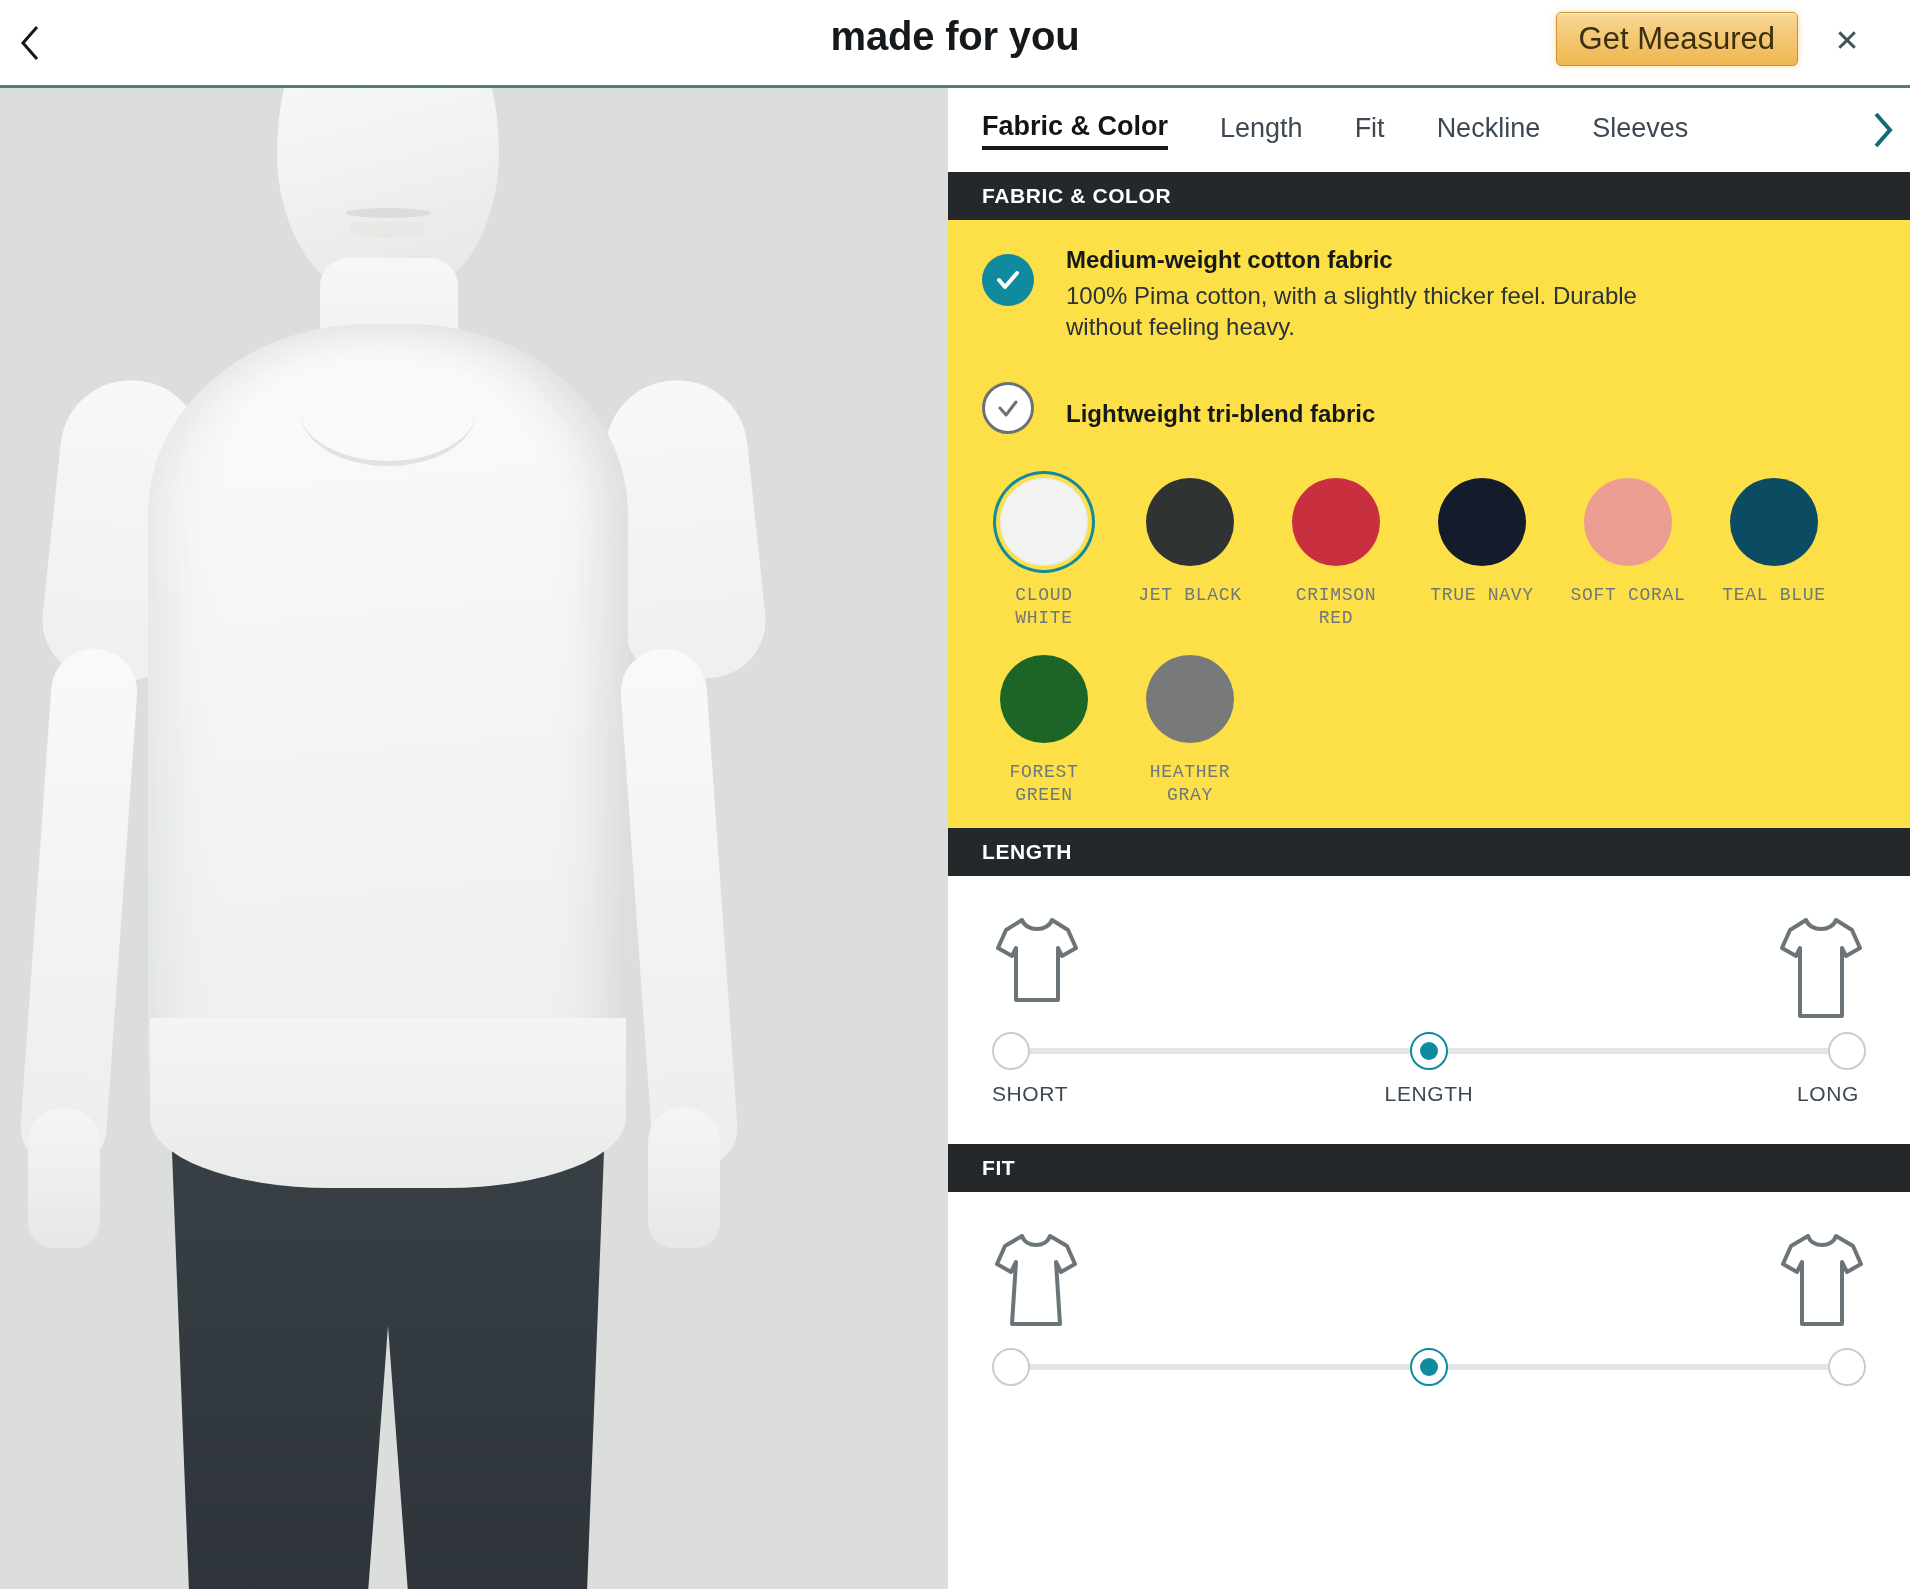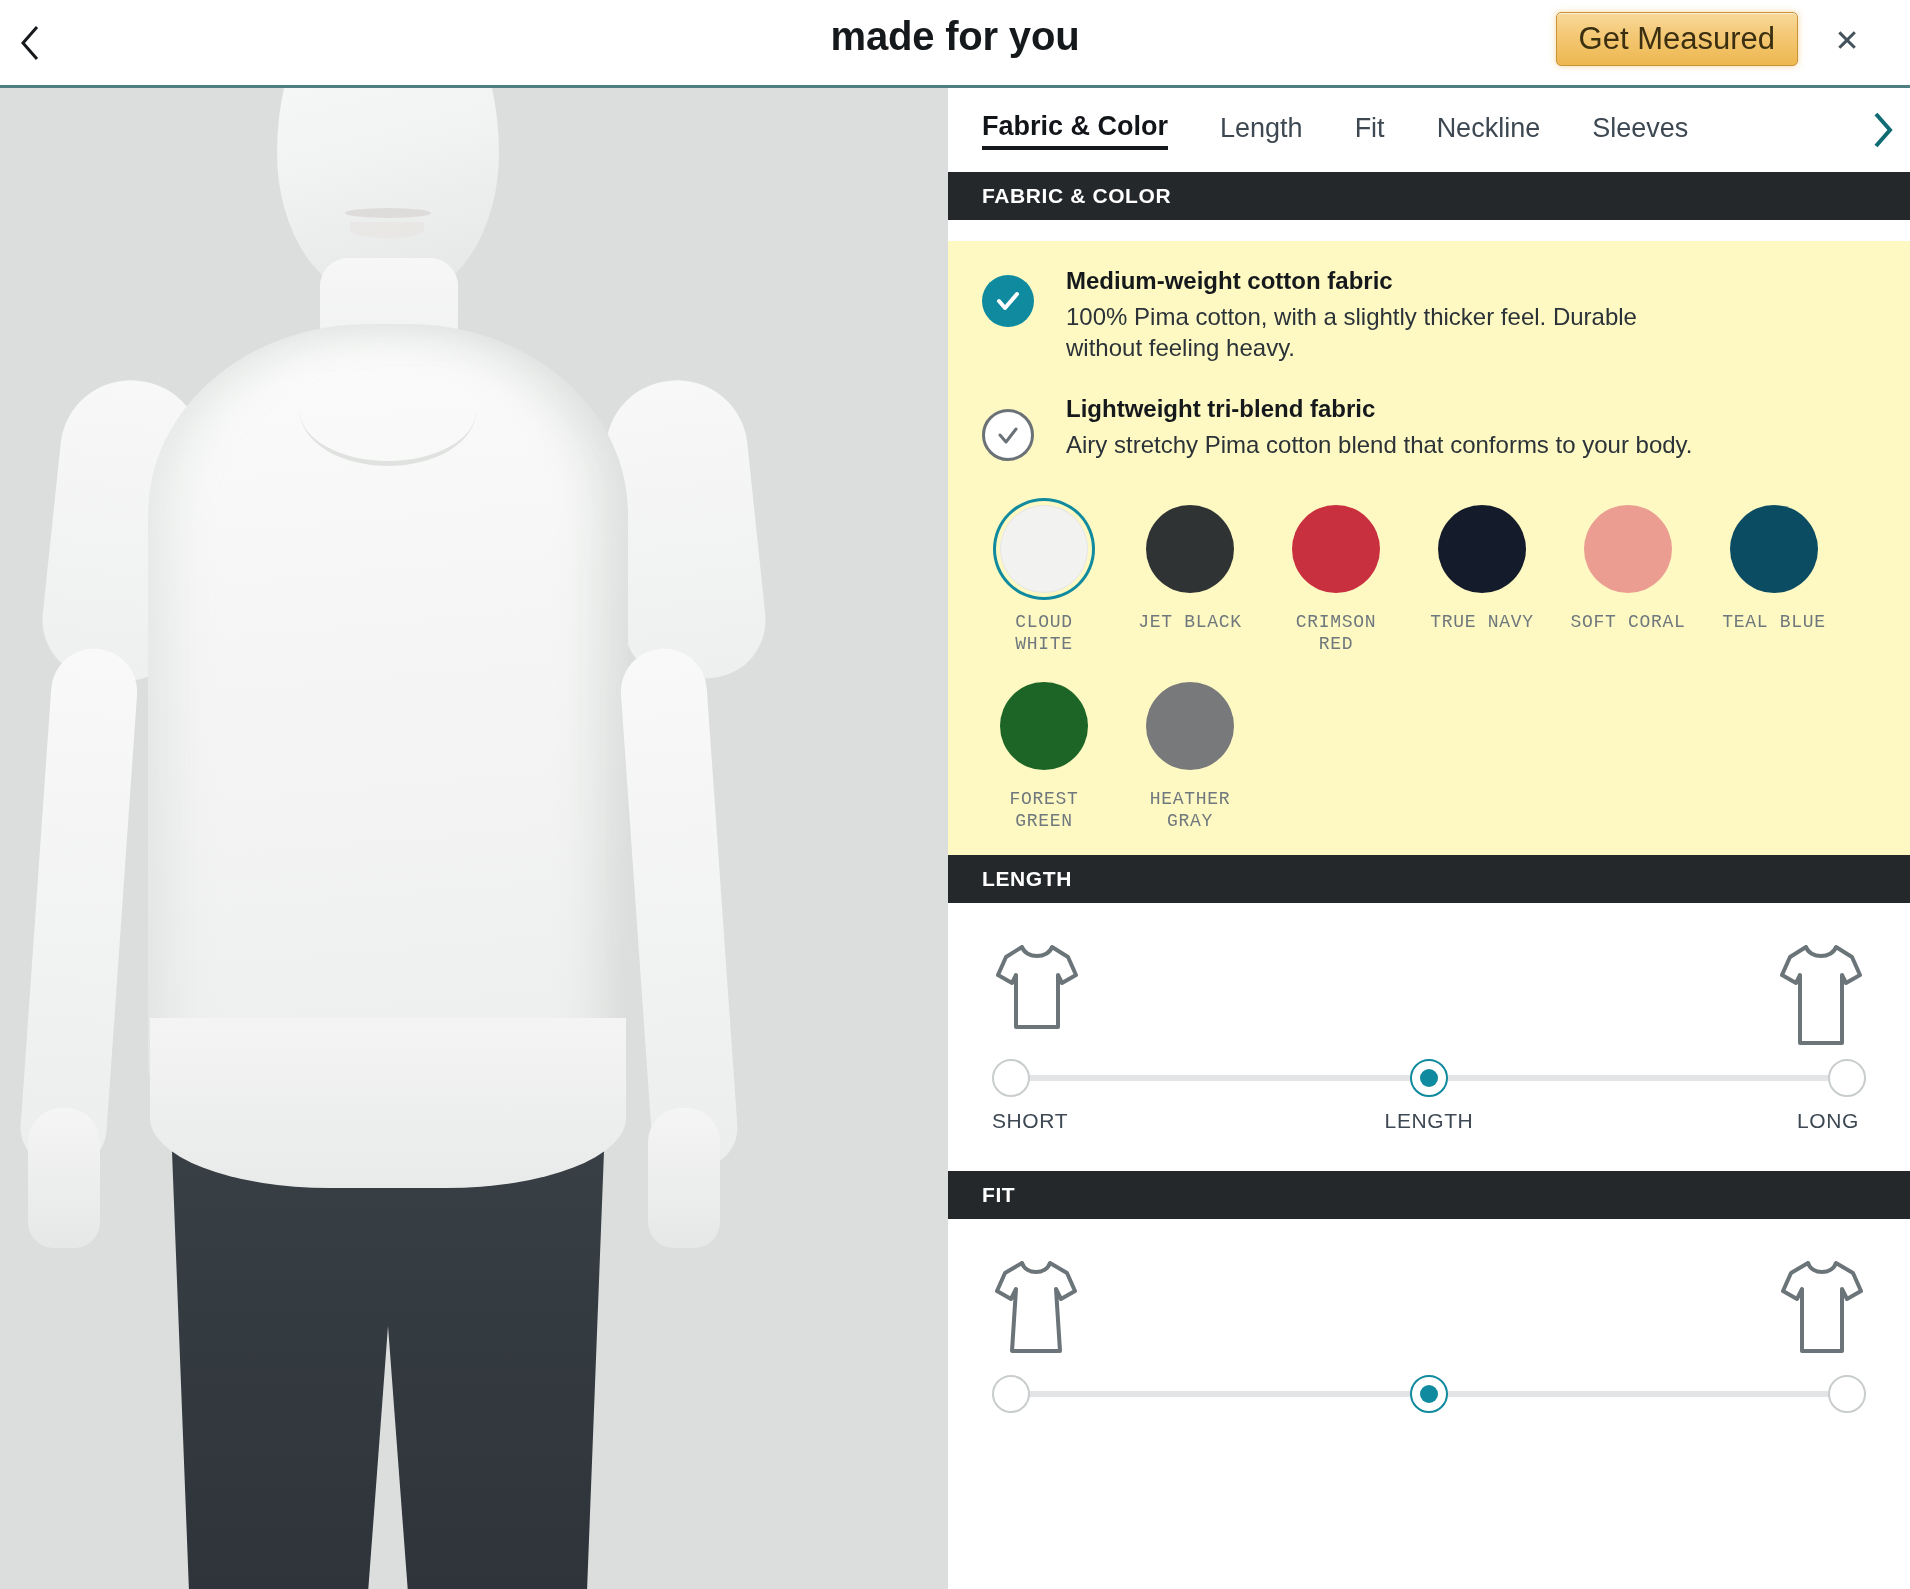--- a/index.html
+++ b/index.html
@@ -227,21 +227,21 @@
     background: #24282b;
     display: flex;
     align-items: center;
     padding-left: 34px;
     color: #ffffff;
     font-size: 21px;
     font-weight: bold;
     letter-spacing: 0.6px;
   }
 
-  .section-body { padding: 0 34px; background: #fef9c3; margin-top: 21px; }
+  .section-body { padding: 0 34px; background: #fde047; }
 
   
   .fabric-opt {
     display: flex;
     align-items: flex-start;
     padding: 26px 0 0 0;
   }
   .fabric-opt.second { padding-top: 32px; align-items: flex-end; }
   .radio-check {
     flex: 0 0 auto;
@@ -429,21 +429,20 @@
       </div>
 
       <div class="fabric-opt second">
         <div class="radio-check off">
           <svg width="28" height="28" viewBox="0 0 28 28" aria-hidden="true">
             <polyline points="6,14 12,21 22,8" fill="none" stroke="#6a7277" stroke-width="3" stroke-linecap="round" stroke-linejoin="round"></polyline>
           </svg>
         </div>
         <div class="fabric-text">
           <div class="fabric-title">Lightweight tri-blend fabric</div>
-          <div class="fabric-desc">Airy stretchy Pima cotton blend that conforms to your body.</div>
         </div>
       </div>
 
       <div class="colors" id="color-grid">
           <div class="color-cell">
             <div class="swatch-wrap selected">
               <div class="swatch" style="background: rgb(242, 242, 240); box-shadow: rgb(230, 230, 228) 0px 0px 0px 1px inset;"></div>
             </div>
             <div class="color-label">CLOUD WHITE</div>
           </div>

